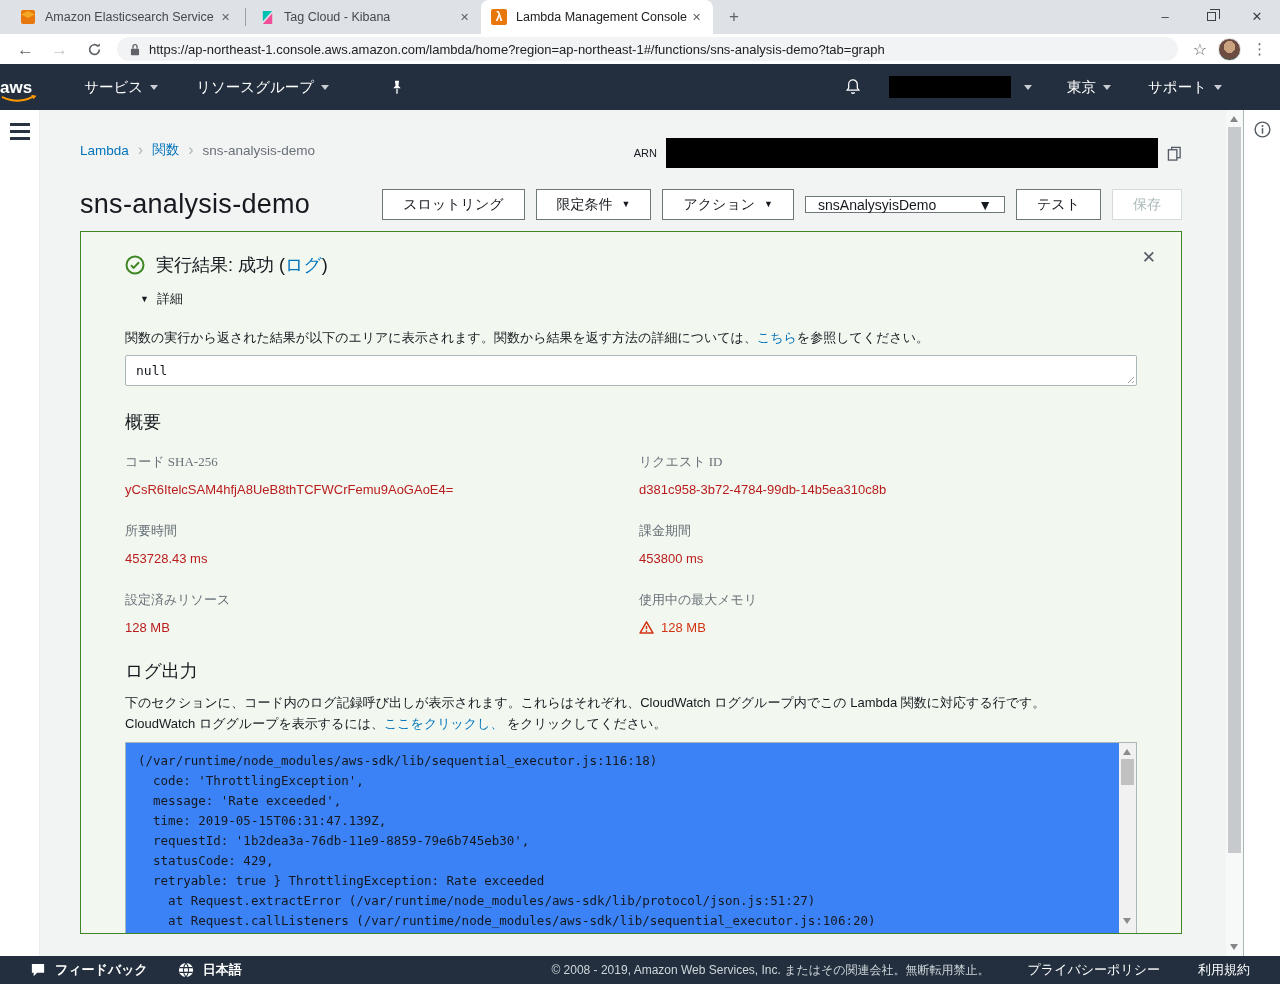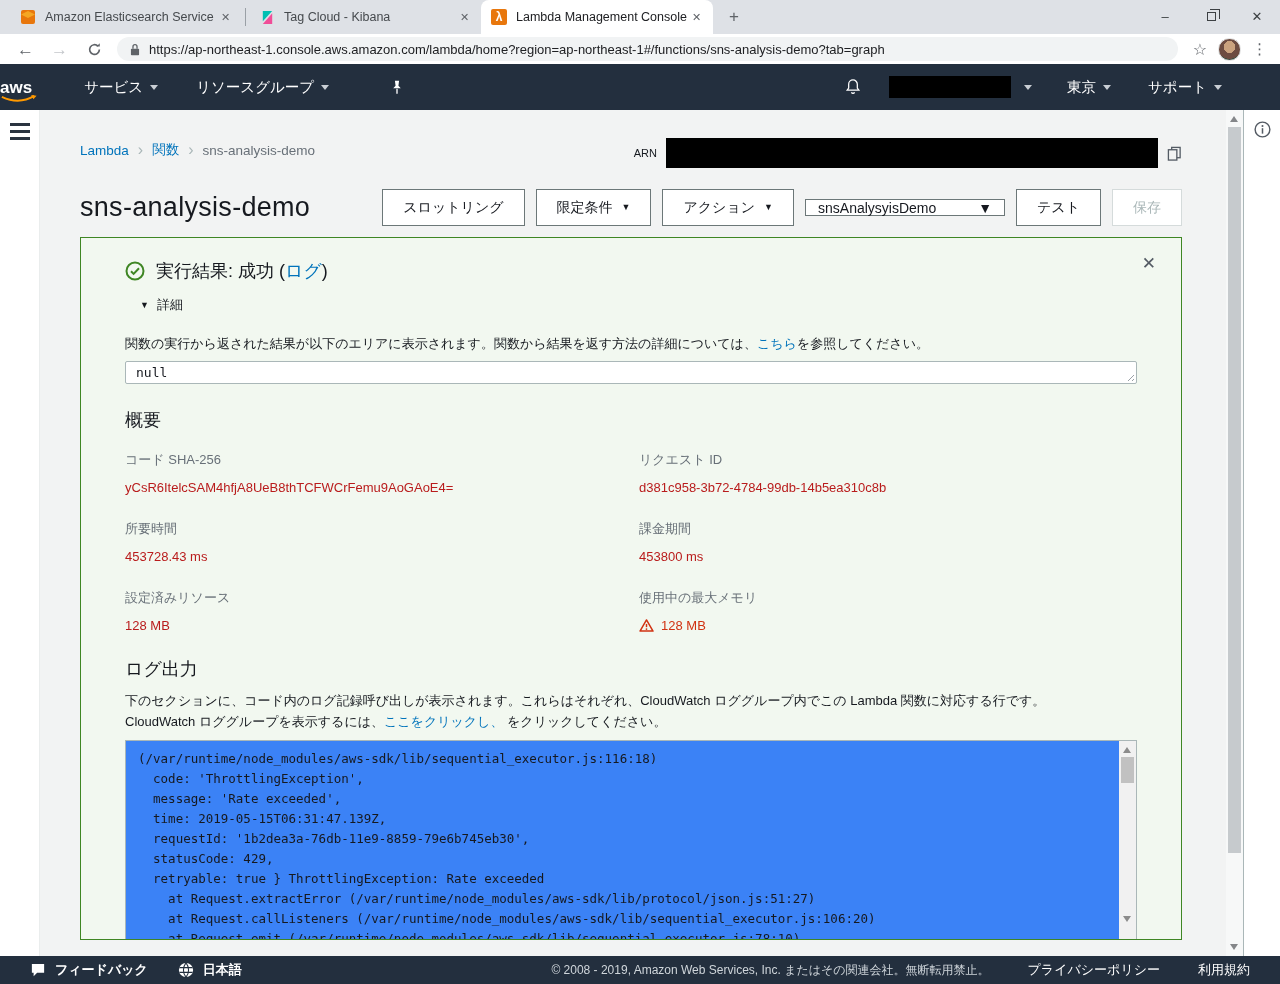--- a/index.html
+++ b/index.html
@@ -58,38 +58,38 @@
   .breadcrumb { font-size:13.5px; color:#687078; display:flex; align-items:center; gap:9px; margin-top:3px; }
   .breadcrumb a { color:#0073bb; text-decoration:none; }
   .bc-sep { color:#aab7b8; font-size:16px; }
   .arn-row { margin-left:auto; display:flex; align-items:center; }
   .arn-label { font-weight:normal; font-size:11px;text-align:center; }
   .redacted-arn { width:492px; height:30px; margin-left:9px; }
   .copy-ic { margin-left:9px; display:flex; }
   .title-row { display:flex; align-items:center; margin-top:21px; }
   h1 { font-size:27px; font-weight:400; color:#16191f; letter-spacing:0.3px; }
   .btns { margin-left:auto; display:flex; align-items:center; gap:11px; }
-  .btn { height:37px; padding:0 20px; background:#fff; border:1px solid #6c7778; color:#16191f; font-size:14px; display:flex; align-items:center; gap:9px; white-space:nowrap; }
+  .btn { height:31px; padding:0 20px; background:#fff; border:1px solid #6c7778; color:#16191f; font-size:14px; display:flex; align-items:center; gap:9px; white-space:nowrap; }
   .btn .cd { font-size:9px; line-height:1; }
   .btn.disabled { border-color:#d5dbdb; color:#aab7b8; }
   .select { height:17px; width:200px; background:#fff; border:1px solid #6c7778; font-size:14px; display:flex; align-items:center; justify-content:space-between; padding:0 12px; }
   
   .panel { margin-top:11px; height:703px; background:#f2f8f0; border:1px solid #3f8624; position:relative; padding:21px 44px 0 44px; overflow:hidden; }
   .panel-close { position:absolute; top:15px; right:25px; font-size:17px; color:#545b64; }
   .panel-header { display:flex; align-items:center; gap:11px; font-size:18px; }
   .panel-header a { color:#0073bb; text-decoration:none; }
   .details-toggle { margin:13px 0 0 15px; font-size:13px; display:flex; align-items:center; gap:8px; }
   .details-toggle .cd { font-size:9px; }
   .panel-desc { margin-top:21px; font-size:13px; }
   .panel-desc a, .log-desc a { color:#0073bb; text-decoration:none; }
-  .result-box { margin-top:8px; height:23px; background:#fff; border:1px solid #aab7b8; border-radius:2px; display:flex; align-items:center; padding:0 10px; font-family:"DejaVu Sans Mono", monospace; font-size:13px; position:relative; }
+  .result-box { margin-top:8px; height:31px; background:#fff; border:1px solid #aab7b8; border-radius:2px; display:flex; align-items:center; padding:0 10px; font-family:"DejaVu Sans Mono", monospace; font-size:13px; position:relative; }
   .resize-corner { position:absolute; right:2px; bottom:2px; width:9px; height:9px; background:repeating-linear-gradient(135deg, transparent 0 2px, #9aa0a6 2px 3px); clip-path:polygon(100% 0, 0 100%, 100% 100%); }
   .section-h { margin-top:24px; font-size:18px; font-weight:400; }
   .grid { display:grid; grid-template-columns:514px 1fr; margin-top:19px; row-gap:25px; }
-  .f-label { font-size:13px; color:#687078; margin-bottom:11px; }
+  .f-label { font-size:13px; color:#687078; margin-bottom:11px;font-family:Liberation Serif, serif; }
   .f-value { font-size:13px; color:#b91c1c; }
   .f-value.warn { color:#d13212; display:flex; align-items:center; gap:7px; }
   .log-desc { margin-top:9px; font-size:13px; line-height:21px; }
   .log-box { margin-top:8px; height:210px; background:#3b82f6; border:1px solid #aab7b8; position:relative; }
   .log-text { position:absolute; left:0; top:0; right:17px; bottom:0; padding:8px 12px; overflow:hidden; font-family:"DejaVu Sans Mono", monospace; font-size:12.5px; line-height:20px; }
   .log-line { white-space:pre; }
   .log-scroll { position:absolute; right:0; top:0; width:17px; bottom:21px; background:#f1f1f1; }
   .ls-up { position:absolute; top:6px; left:4px; width:0; height:0; border-left:4.5px solid transparent; border-right:4.5px solid transparent; border-bottom:6px solid #8b8b8b; }
   .ls-down { position:absolute; bottom:6px; left:4px; width:0; height:0; border-left:4.5px solid transparent; border-right:4.5px solid transparent; border-top:6px solid #8b8b8b; }
   .ls-thumb { position:absolute; top:16px; left:2px; right:2px; height:26px; background:#c1c1c1; }

